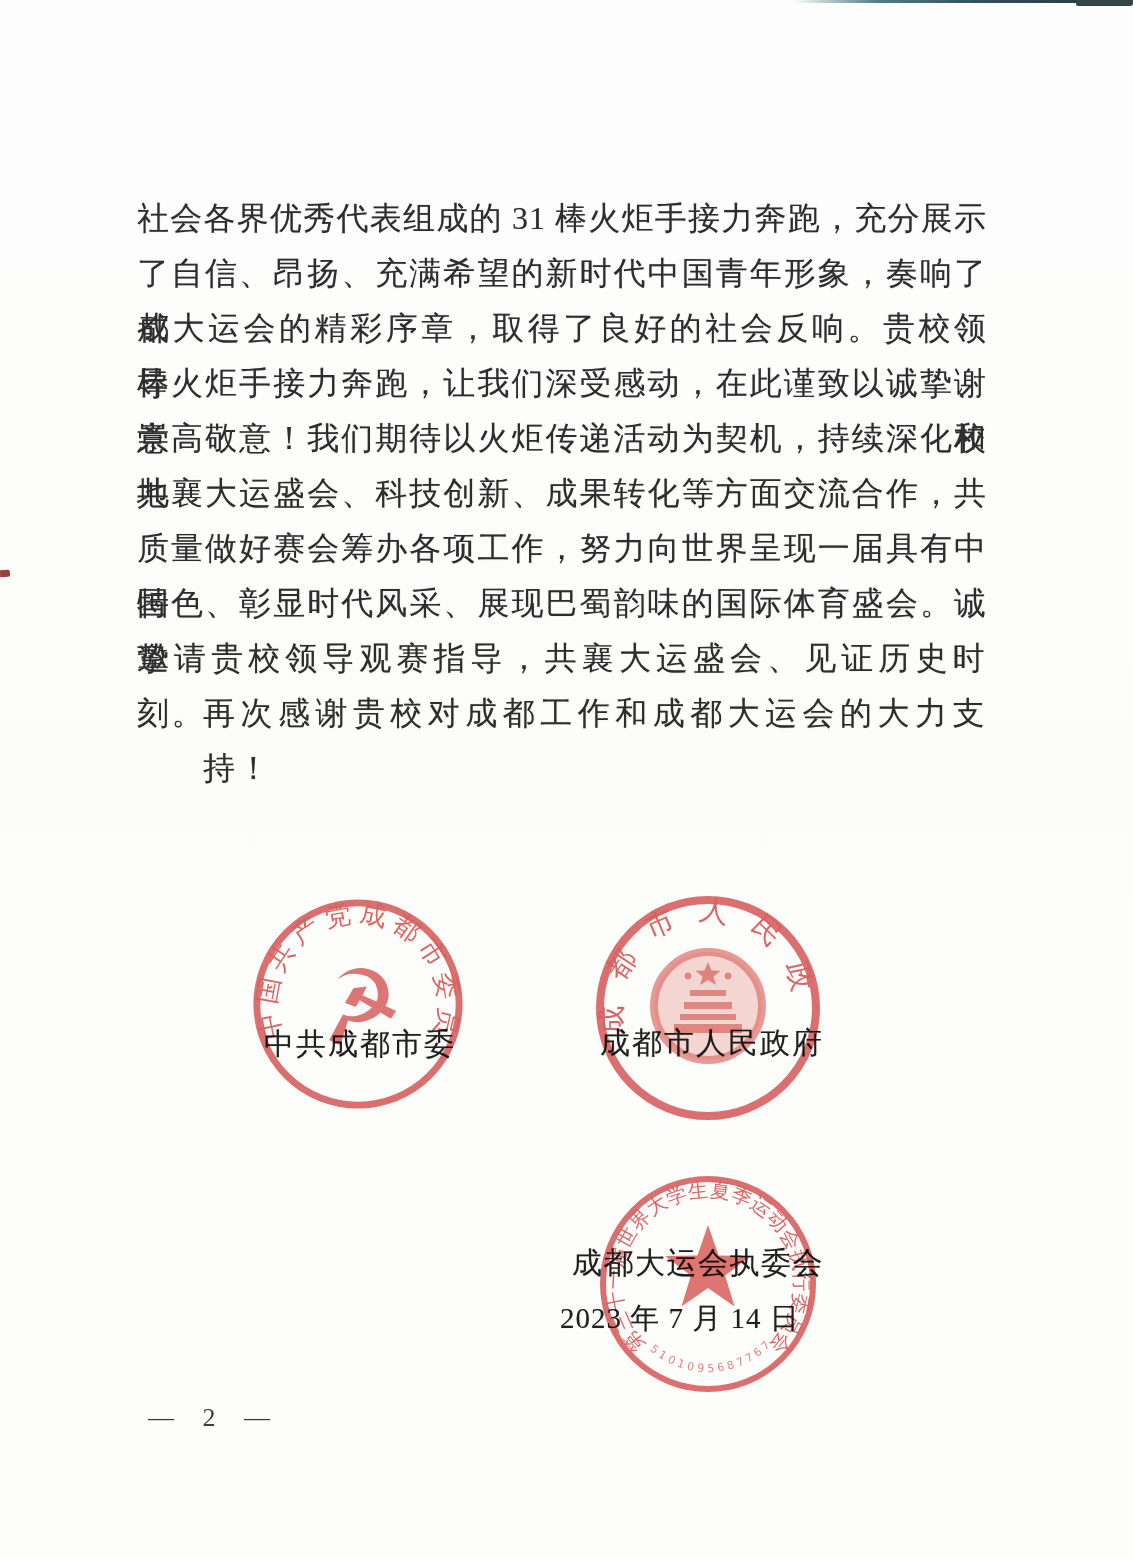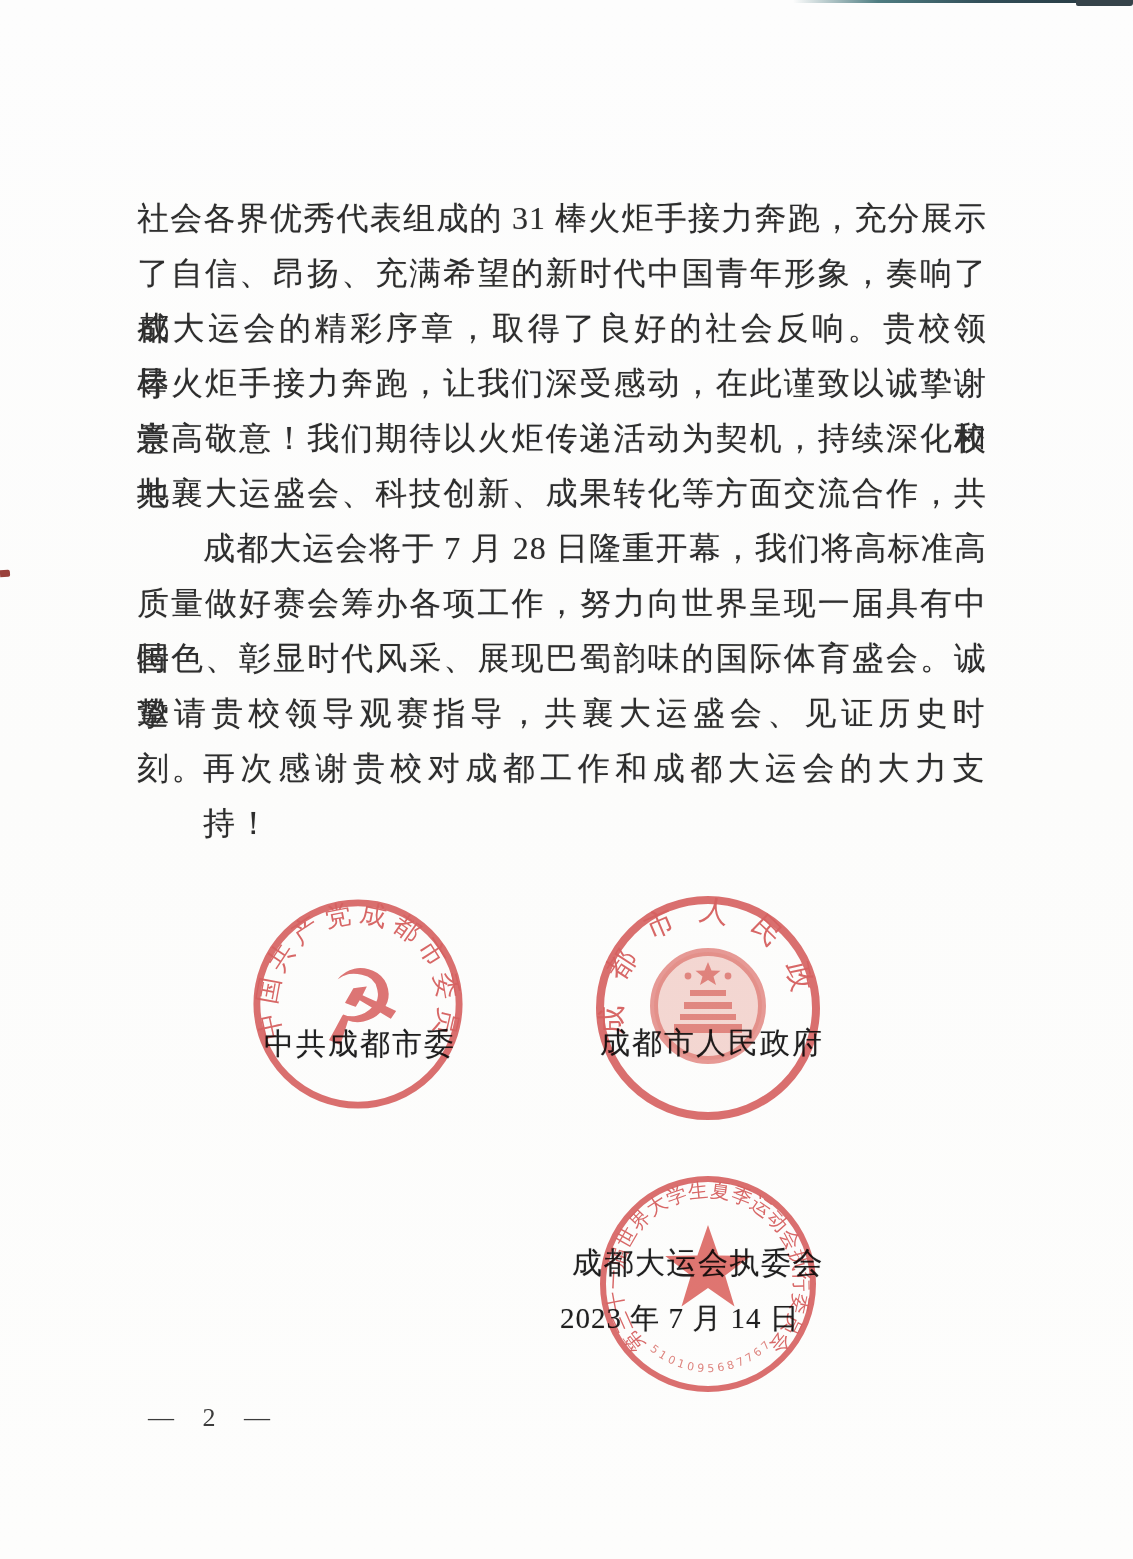--- a/index.html
+++ b/index.html
@@ -75,21 +75,20 @@
   <div class="artifact-top-corner"></div>
   <div class="artifact-left-mark"></div>
 
   <div class="letter">
     <div class="bline">社会各界优秀代表组成的 31 棒火炬手接力奔跑，充分展示</div>
     <div class="bline">了自信、昂扬、充满希望的新时代中国青年形象，奏响了成</div>
     <div class="bline">都大运会的精彩序章，取得了良好的社会反响。贵校领导、</div>
     <div class="bline">棒火炬手接力奔跑，让我们深受感动，在此谨致以诚挚谢意和</div>
     <div class="bline">崇高敬意！我们期待以火炬传递活动为契机，持续深化校地</div>
     <div class="bline">共襄大运盛会、科技创新、成果转化等方面交流合作，共</div>
-    <div class="bline indent">成都大运会将于 7 月 28 日隆重开幕，我们将高标准高</div>
     <div class="bline">质量做好赛会筹办各项工作，努力向世界呈现一届具有中国</div>
     <div class="bline">特色、彰显时代风采、展现巴蜀韵味的国际体育盛会。诚挚</div>
     <div class="bline natural">邀请贵校领导观赛指导，共襄大运盛会、见证历史时刻。</div>
     <div class="bline natural indent">再次感谢贵校对成都工作和成都大运会的大力支持！</div>
   </div>
 
   <div class="sig sig-party">中共成都市委</div>
   <div class="sig sig-gov">成都市人民政府</div>
   <div class="sig sig-committee">成都大运会执委会</div>
   <div class="sig sig-date">2023 年 7 月 14 日</div>

